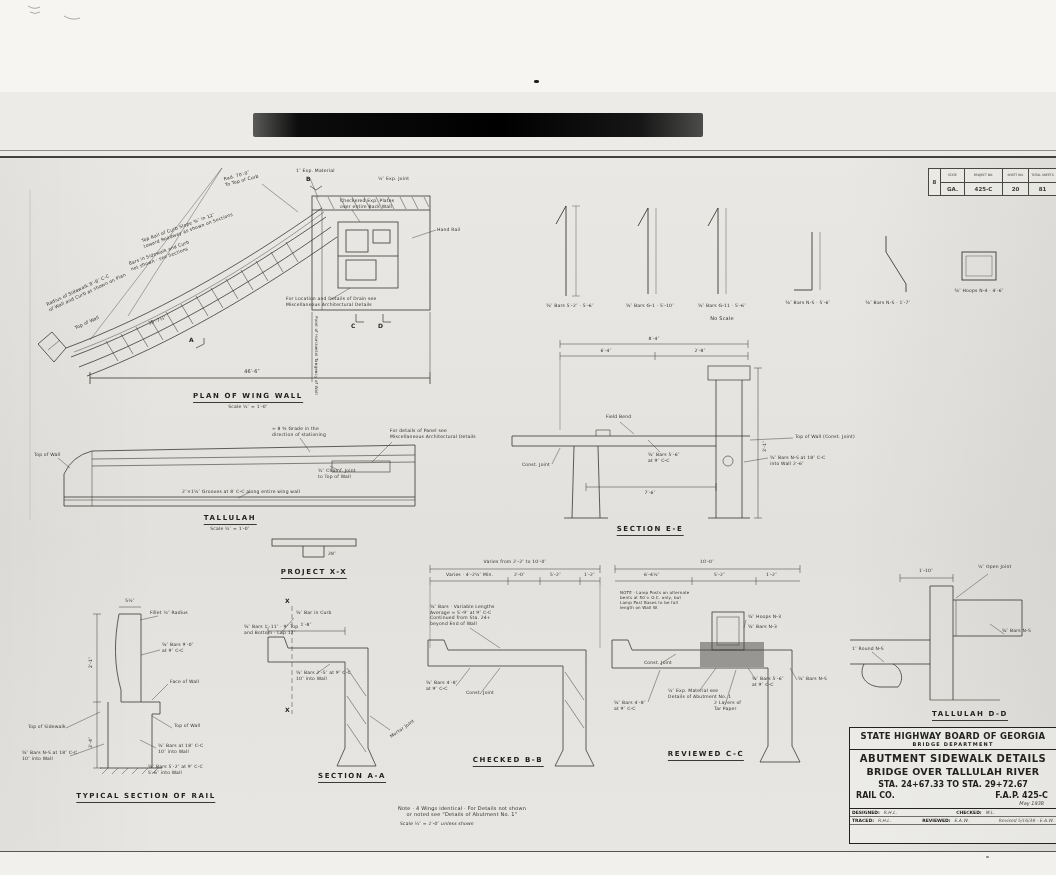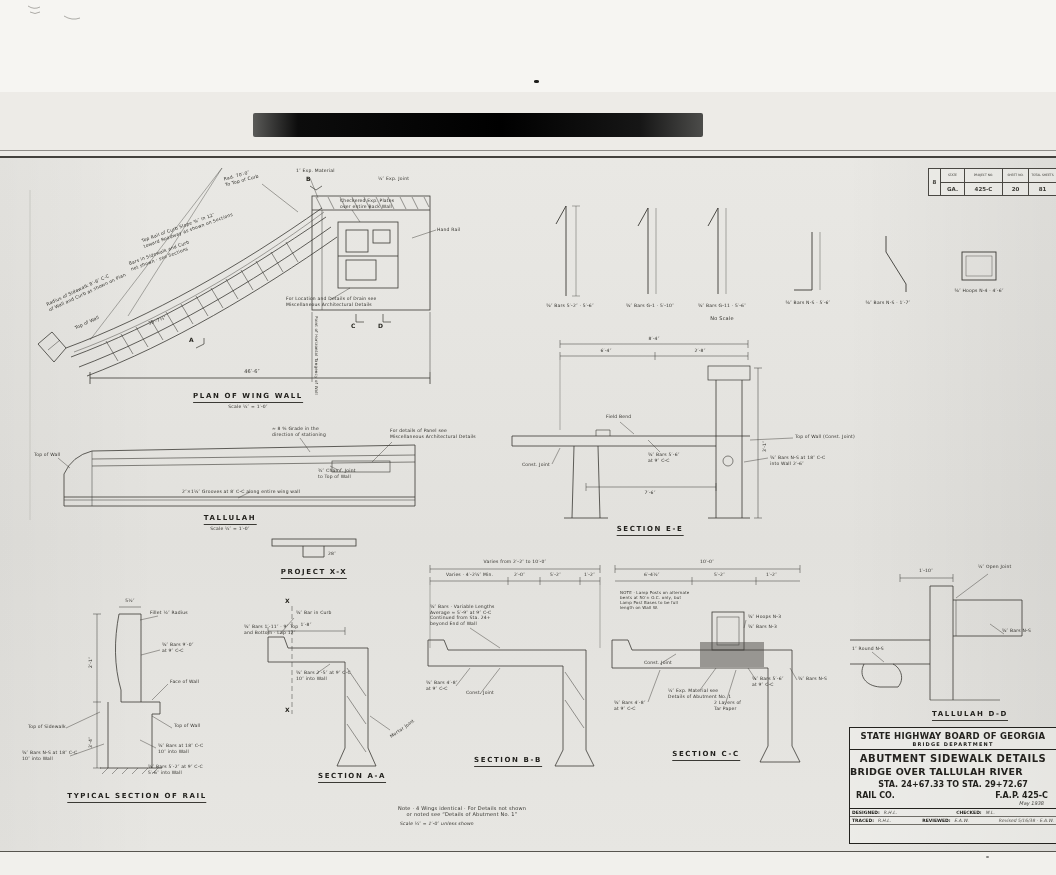--- a/index.html
+++ b/index.html
@@ -36,21 +36,21 @@
   .ss-row{display:flex;flex:1}
   .ss-row.hdr{border-bottom:1px solid #4a4843;font-size:3px}
   .ss-row.val{font-size:5.5px;font-weight:bold}
   .ss-cell{border-right:1px solid #4a4843;display:flex;align-items:center;justify-content:center;overflow:hidden}
   .ss-c1{width:24px}.ss-c2{width:38px}.ss-c3{width:26px}.ss-c4{flex:1;border-right:none}
 
   #titleblock{position:absolute;left:849px;top:727px;width:207px;height:117px;border:1.5px solid #23221e;border-right:none;background:rgba(241,240,236,.55);color:#23221e;font-family:"DejaVu Sans",sans-serif}
   .tb-org{font-size:8.5px;font-weight:bold;text-align:center;letter-spacing:.3px;margin-top:3px}
   .tb-dept{font-size:5px;font-weight:bold;text-align:center;letter-spacing:1.2px;border-bottom:1px solid #23221e;padding-bottom:2px}
   .tb-title{font-size:10px;font-weight:bold;text-align:center;letter-spacing:.5px;margin-top:3px;white-space:nowrap}
-  .tb-sub{font-size:9.5px;font-weight:bold;text-align:left;letter-spacing:.3px;margin-top:2px;white-space:nowrap}
+  .tb-sub{font-size:9.5px;font-weight:bold;text-align:center;letter-spacing:.3px;margin-top:2px;white-space:nowrap}
   .tb-sta{font-size:8px;font-weight:bold;text-align:center;margin-top:3px;white-space:nowrap}
   .tb-loc{display:flex;justify-content:space-between;padding:2px 8px 0 6px;font-size:8px;font-weight:bold}
   .tb-date{font-size:5px;font-style:italic;text-align:right;padding-right:12px;color:#454440}
   .tb-cred{border-top:1px solid #23221e;margin-top:2px;font-size:4.5px}
   .tb-credrow{display:flex;border-bottom:.5px solid #706e68;align-items:center}
   .tb-credrow span{padding:1px 2px;white-space:nowrap}
   .lb{font-weight:bold}
   .vl{flex:1;font-style:italic;color:#4a4944}
   .rev{font-style:italic;color:#5a5953}
 </style>
@@ -431,21 +431,21 @@
     <span class="t t45" style="left:606px;top:414px">Field Bend</span>
     <span class="t t45" style="left:522px;top:462px">Const. Joint</span>
     <span class="t t45" style="left:648px;top:452px">⅝″ Bars 5′-6″
 at 9″ C-C</span>
     <span class="t t45" style="left:795px;top:434px">Top of Wall (Const. Joint)</span>
     <span class="t t45" style="left:770px;top:455px">⅝″ Bars N-S at 18″ C-C
 into Wall 2′-6″</span>
   </div>
 
   <div>
-    <span class="t st cx" style="left:137px;top:792px">TYPICAL SECTION OF RAIL</span>
+    <span class="t st cx" style="left:146px;top:792px">TYPICAL SECTION OF RAIL</span>
     <span class="t t45 cx" style="left:130px;top:598px">5½″</span>
     <span class="t t45 rv" style="left:88px;top:668px">2′-1″</span>
     <span class="t t45 rv" style="left:88px;top:748px">3′-4″</span>
     <span class="t t45" style="left:150px;top:610px">Fillet ½″ Radius</span>
     <span class="t t45" style="left:162px;top:642px">⅝″ Bars 9′-0″
 at 9″ C-C</span>
     <span class="t t45" style="left:170px;top:679px">Face of Wall</span>
     <span class="t t45" style="left:174px;top:723px">Top of Wall</span>
     <span class="t t45" style="left:158px;top:743px">⅝″ Bars at 18″ C-C
 10″ into Wall</span>
@@ -463,37 +463,37 @@
     <span class="t t45" style="left:244px;top:624px">⅝″ Bars 1′-11″ · 9″ Top
 and Bottom · Lap 12″</span>
     <span class="t t45" style="left:296px;top:670px">⅝″ Bars 2′-5″ at 9″ C-C
 10″ into Wall</span>
     <span class="t t45 rm35" style="left:388px;top:726px">Mortar Joint</span>
     <span class="mk" style="left:285px;top:597px">X</span>
     <span class="mk" style="left:285px;top:706px">X</span>
   </div>
 
   <div>
-    <span class="t st cx" style="left:508px;top:756px">SECTION B-B</span>
+    <span class="t st cx" style="left:508px;top:756px">CHECKED B-B</span>
     <span class="t t45 cx" style="left:515px;top:559px">Varies from 2′-2″ to 10′-0″</span>
     <span class="t t45" style="left:446px;top:572px">Varies · 4′-2½″ Min.</span>
     <span class="t t45" style="left:514px;top:572px">2′-0″</span>
     <span class="t t45" style="left:550px;top:572px">5′-2″</span>
     <span class="t t45" style="left:584px;top:572px">1′-2″</span>
     <span class="t t45" style="left:430px;top:604px">⅝″ Bars · Variable Lengths
 Average ≈ 5′-9″ at 9″ C-C
 Continued from Sta. 24+
 beyond End of Wall</span>
     <span class="t t45" style="left:426px;top:680px">⅝″ Bars 4′-8″
 at 9″ C-C</span>
     <span class="t t45" style="left:466px;top:690px">Const. Joint</span>
   </div>
 
   <div>
-    <span class="t st cx" style="left:706px;top:750px">SECTION C-C</span>
+    <span class="t st cx" style="left:706px;top:750px">REVIEWED C-C</span>
     <span class="t t45 cx" style="left:707px;top:559px">10′-0″</span>
     <span class="t t45" style="left:644px;top:572px">6′-4½″</span>
     <span class="t t45" style="left:714px;top:572px">5′-2″</span>
     <span class="t t45" style="left:766px;top:572px">1′-2″</span>
     <span class="t t4" style="left:620px;top:590px">NOTE · Lamp Posts on alternate
 bents at 50′± O.C. only, but
 Lamp Post Bases to be full
 length on Wall W.</span>
     <span class="t t45" style="left:748px;top:614px">⅝″ Hoops N-3</span>
     <span class="t t45" style="left:748px;top:624px">⅝″ Bars N-3</span>

